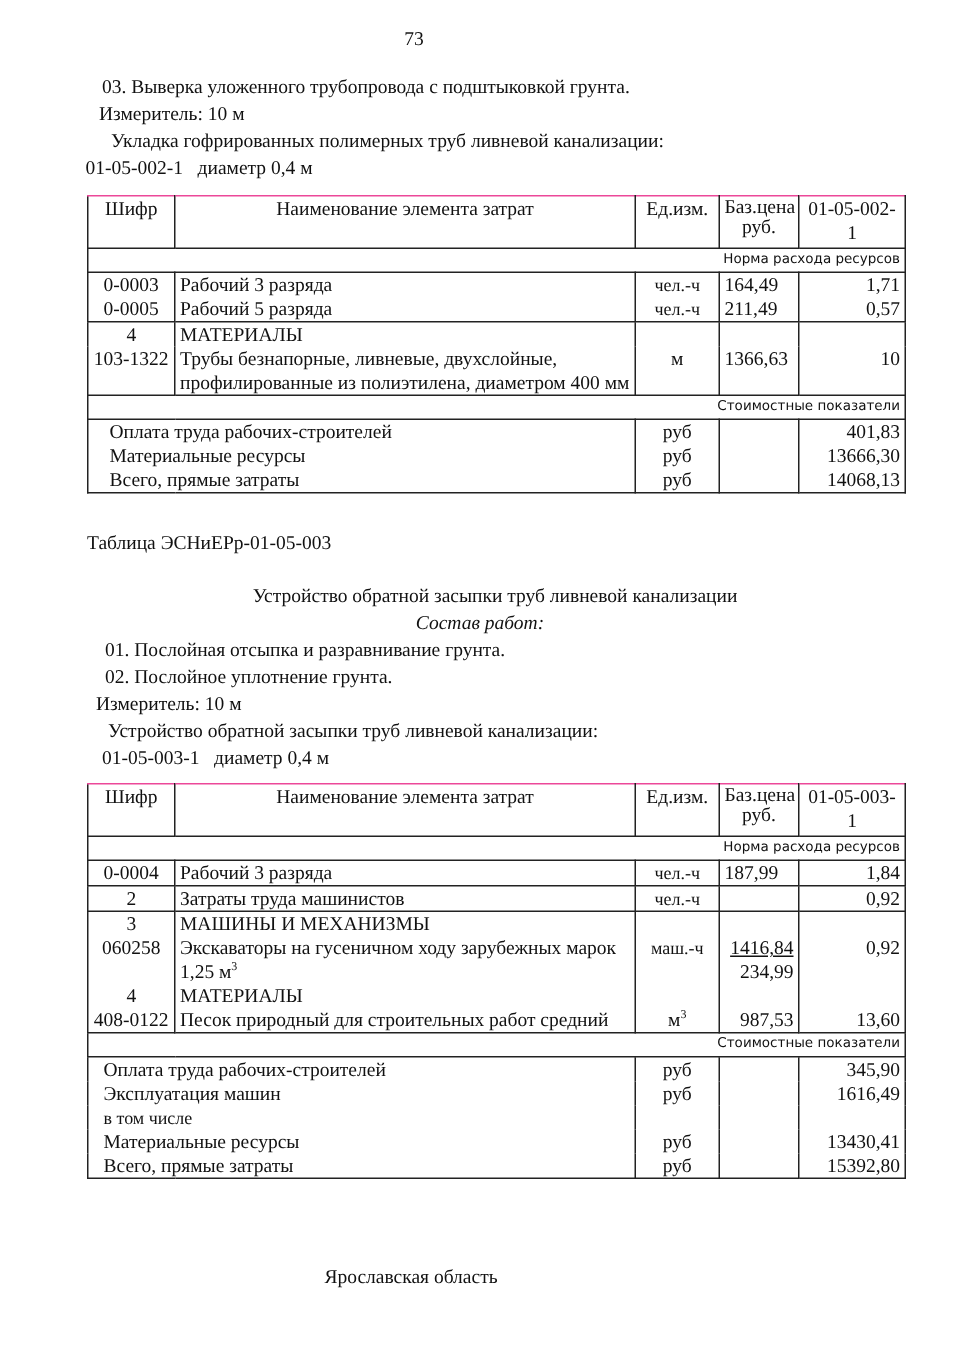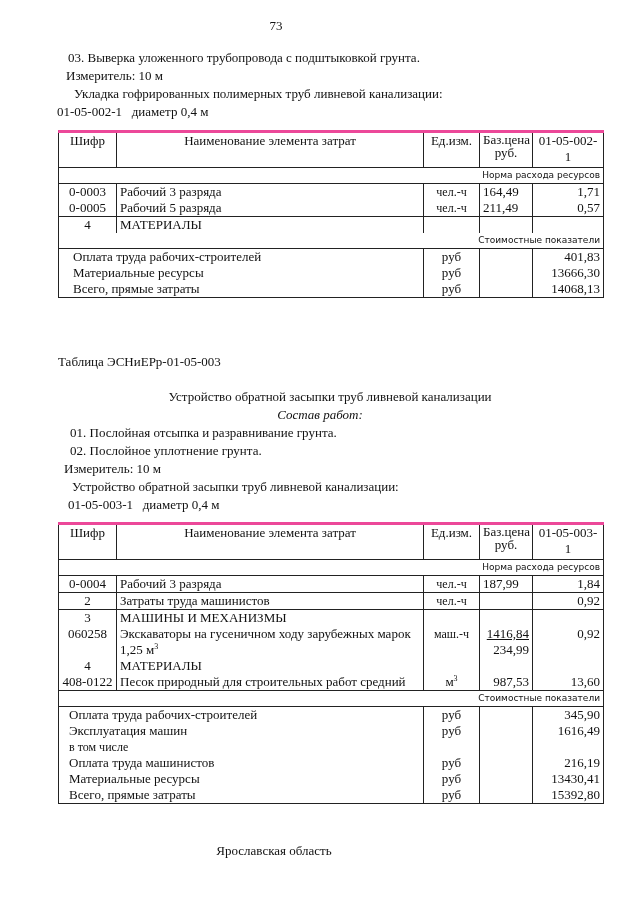--- a/index.html
+++ b/index.html
@@ -11,21 +11,21 @@
   .bold { font-weight: normal; }
   .italic { font-style: italic; }
 
   table.est {
     position: absolute; border-collapse: collapse; table-layout: fixed;
     font-family: "Liberation Serif", serif; font-size: 13px;
   }
   table.est td { padding: 0 3px; vertical-align: top; line-height: 16px; }
   .bl { border-left: 1px solid #222; }
   .br { border-right: 1px solid #222; }
-  .bt { border-top: 3px solid #ec4899; margin-left: 16px; }
+  .bt { border-top: 1px solid #ec4899; margin-left: 16px; }
   .bb { border-bottom: 1px solid #222; }
   .c { text-align: center; }
   .r { text-align: right; }
   .hdr td { vertical-align: middle; height: 34px; }
   .hdr .price { line-height: 13px; }
   .norm td { height: 15px; }
   .norm .lbl { font-family: "DejaVu Sans", sans-serif; font-size: 9px; text-align: right; line-height: 14px; }
   .u { text-decoration: underline; }
   .unit { font-size: 12px; }
   .sum td { line-height: 17px; }
@@ -74,20 +74,27 @@
     <td class="br bb">211,49</td>
     <td class="br bb r">0,57</td>
   </tr>
   <tr>
     <td class="bl br c bold">4</td>
     <td class="br bold">МАТЕРИАЛЫ</td>
     <td class="br"></td>
         <td class="br"></td>
         <td class="br"></td>
   </tr>
+  <tr>
+    <td class="bl br bb c">103-1322</td>
+    <td class="br bb"><span>Трубы безнапорные, ливневые, двухслойные,</span><br><span>профилированные из полиэтилена, диаметром 400 мм</span></td>
+    <td class="br bb c">м</td>
+    <td class="br bb">1366,63</td>
+    <td class="br bb r">10</td>
+  </tr>
   <tr class="norm">
     <td colspan="5" class="bl br bb lbl">Стоимостные показатели</td>
   </tr>
   <tr class="sum bold">
     <td colspan="2" class="bl br" style="padding-left:14px">Оплата труда рабочих-строителей</td>
     <td class="br c">руб</td>
     <td class="br"></td>
     <td class="br r">401,83</td>
   </tr>
   <tr class="sum bold">
@@ -189,26 +196,20 @@
     <td class="br c">руб</td>
     <td class="br"></td>
     <td class="br r">1616,49</td>
   </tr>
   <tr class="sum">
     <td colspan="2" class="bl br" style="padding-left:10px;font-size:12px">в том числе</td>
     <td class="br c"></td>
     <td class="br"></td>
     <td class="br r"></td>
   </tr>
-  <tr class="sum">
-    <td colspan="2" class="bl br" style="padding-left:10px">Оплата труда машинистов</td>
-    <td class="br c">руб</td>
-    <td class="br"></td>
-    <td class="br r">216,19</td>
-  </tr>
   <tr class="sum bold">
     <td colspan="2" class="bl br" style="padding-left:10px">Материальные ресурсы</td>
     <td class="br c">руб</td>
     <td class="br"></td>
     <td class="br r">13430,41</td>
   </tr>
   <tr class="sum bold">
     <td colspan="2" class="bl br bb" style="padding-left:10px">Всего, прямые затраты</td>
     <td class="br bb c">руб</td>
     <td class="br bb"></td>

